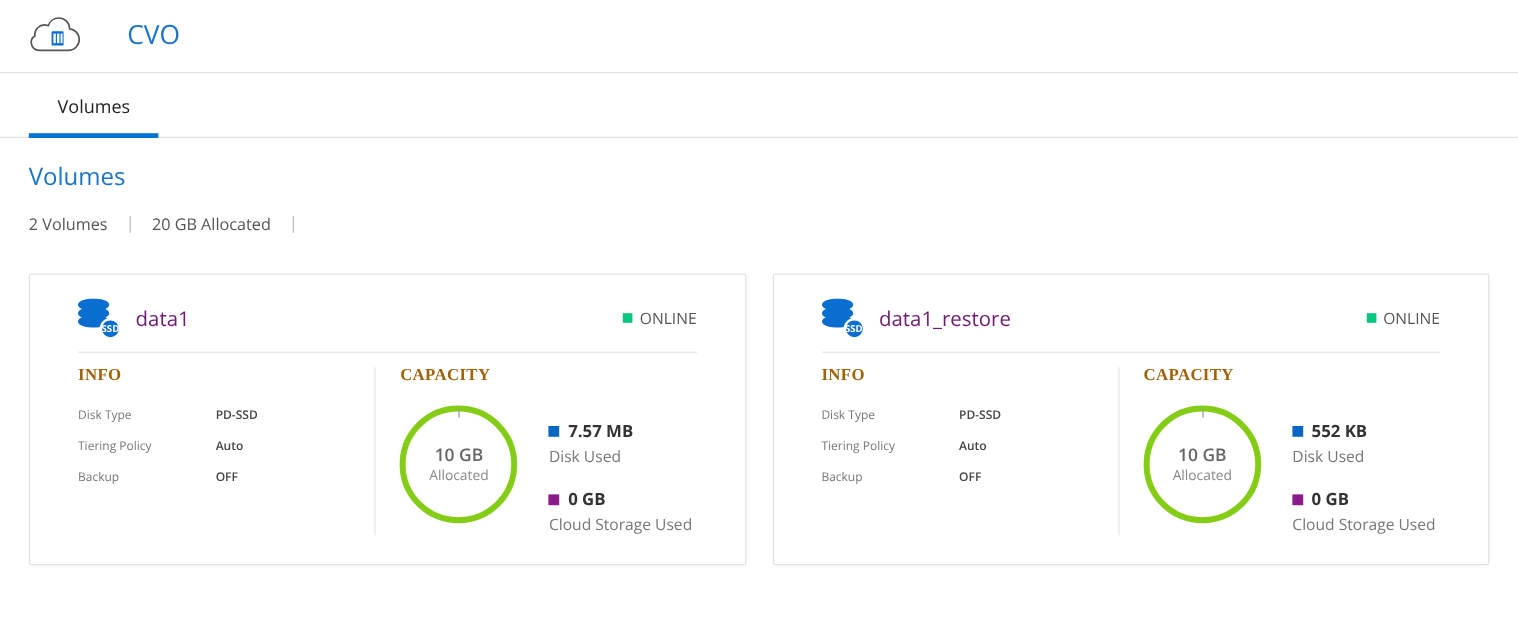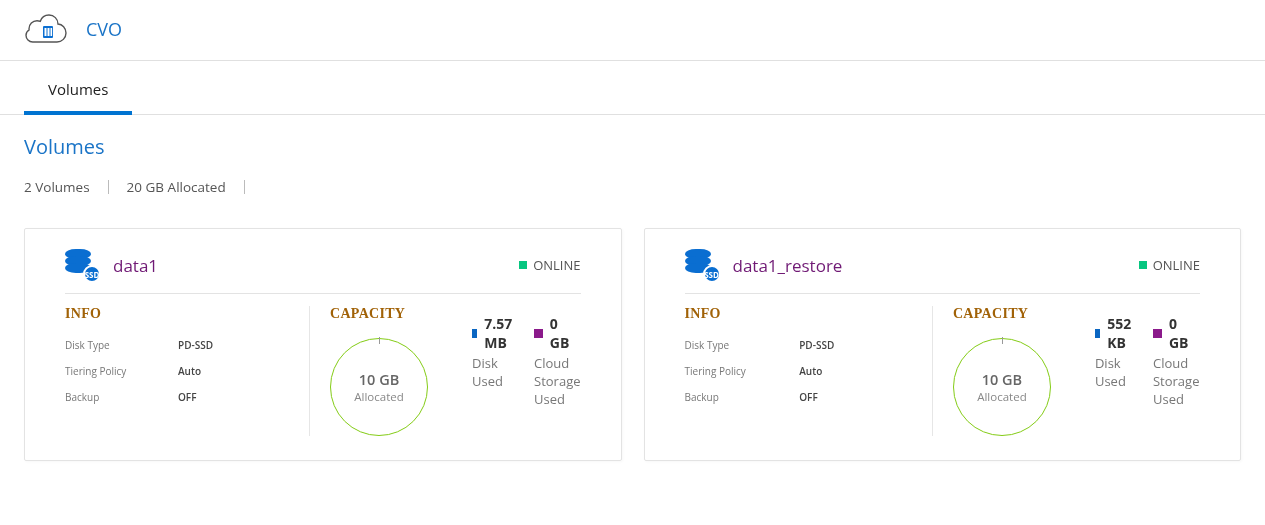--- a/index.html
+++ b/index.html
@@ -16,22 +16,23 @@
     padding: 12px 24px 14px 24px;
     border-bottom: 1px solid #e0e0e0;
     gap: 18px;
   }
   .cloud-icon {
     width: 44px; height: 34px;
     position: relative;
   }
   .title {
     color: #1a74c7;
-    font-size: 18px;
+    font-size: 22px;
     font-weight: 400;
+    margin-left: 20px;
   }
   .tabs {
     display: flex;
     gap: 54px;
     padding: 0 24px;
     border-bottom: 1px solid #e0e0e0;
     margin-top: 4px;
   }
   .tab {
     padding: 14px 24px 12px 24px;
@@ -112,34 +113,34 @@
   }
   .info-row {
     display: flex;
     margin-bottom: 12px;
     font-size: 10px;
   }
   .info-label { width: 50%; color:#777; }
   .info-value { color:#444; font-weight:600;}
   .gauge {
     width: 98px; height: 98px;
-    border: 1px solid #84cc16;
+    border: 5px solid #84cc16;
     border-radius: 50%;
     display:flex; flex-direction:column;
     align-items:center; justify-content:center;
     margin-top: 8px;
     position:relative;
   }
   .gauge:before {
     content:""; position:absolute; top:-2px; left:50%;
     width:1px; height:7px; background:#999;
   }
   .gauge-val { font-size:14.5px; color:#666; font-weight:600;}
   .gauge-sub { font-size:11.5px; color:#888;}
-  .metric-list { display:flex; flex-direction:row; gap:18px; padding-top:8px;}
+  .metric-list { display:flex; flex-direction:column; gap:18px; padding-top:8px;}
   .metric { }
   .metric-top { display:flex; align-items:center; gap:7px;}
   .sq { width:9px; height:9px;}
   .sq.blue { background:#0a66c2;}
   .sq.purple { background:#8b1a8b;}
   .metric-val { font-size:14px; font-weight:700; color:#333;}
   .metric-sub { font-size:13px; color:#777; margin-top:2px;}
   
   .ssd-icon { width:34px; height:32px; position:relative;}
   .disk { position:absolute; width:26px; height:10px; background:#0a6ed1; border-radius:50% / 60%;}

